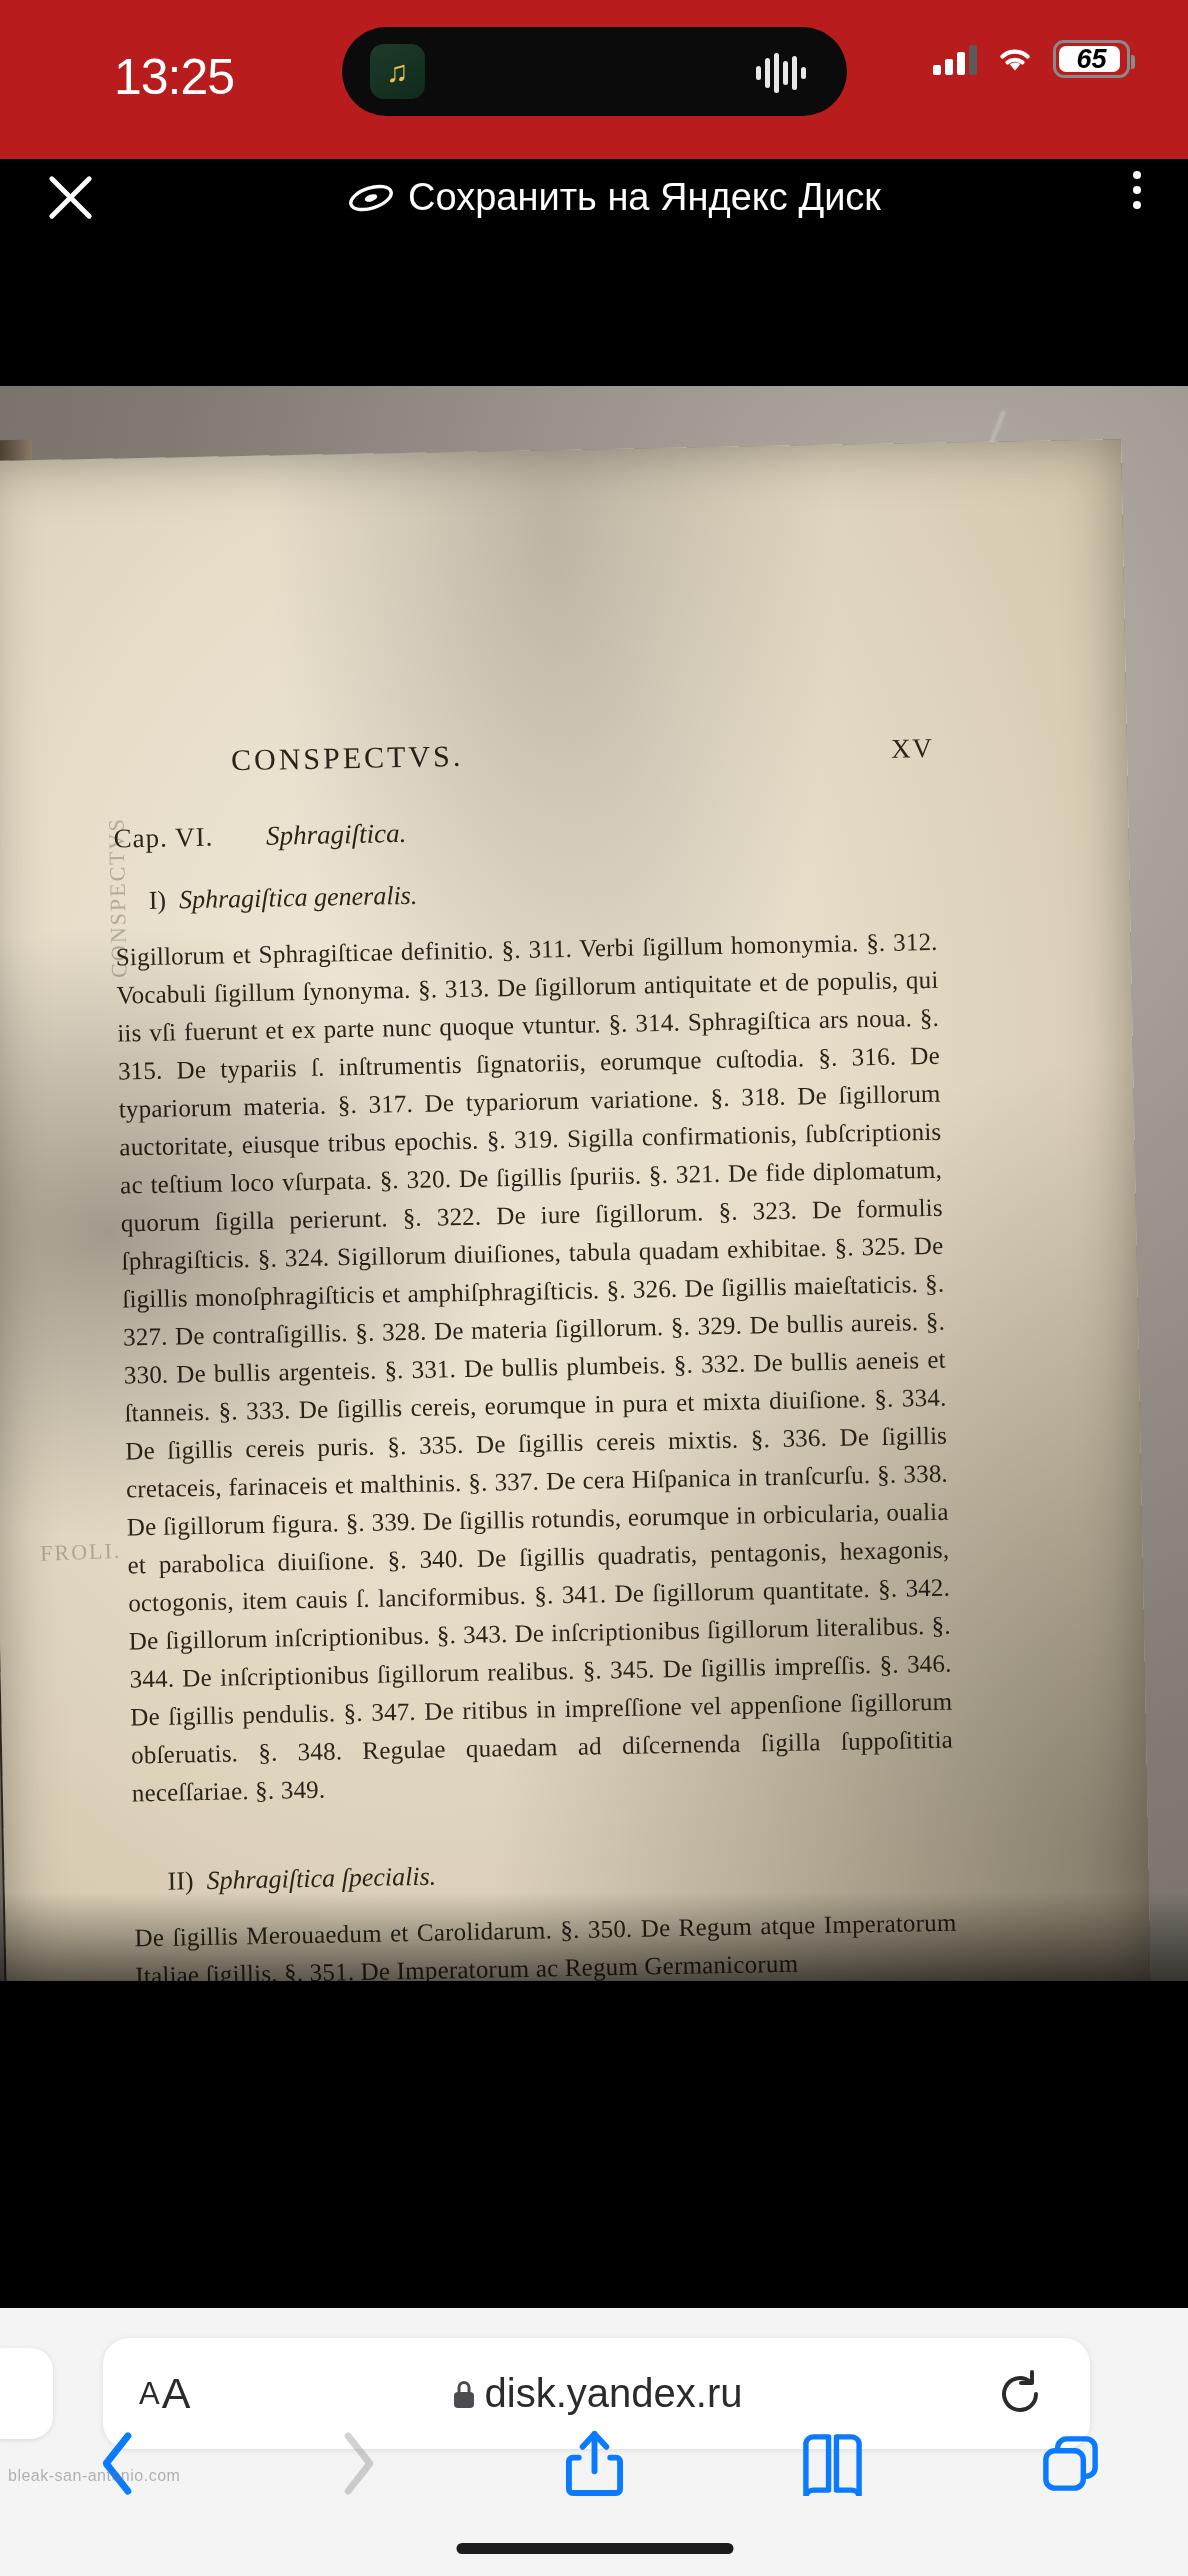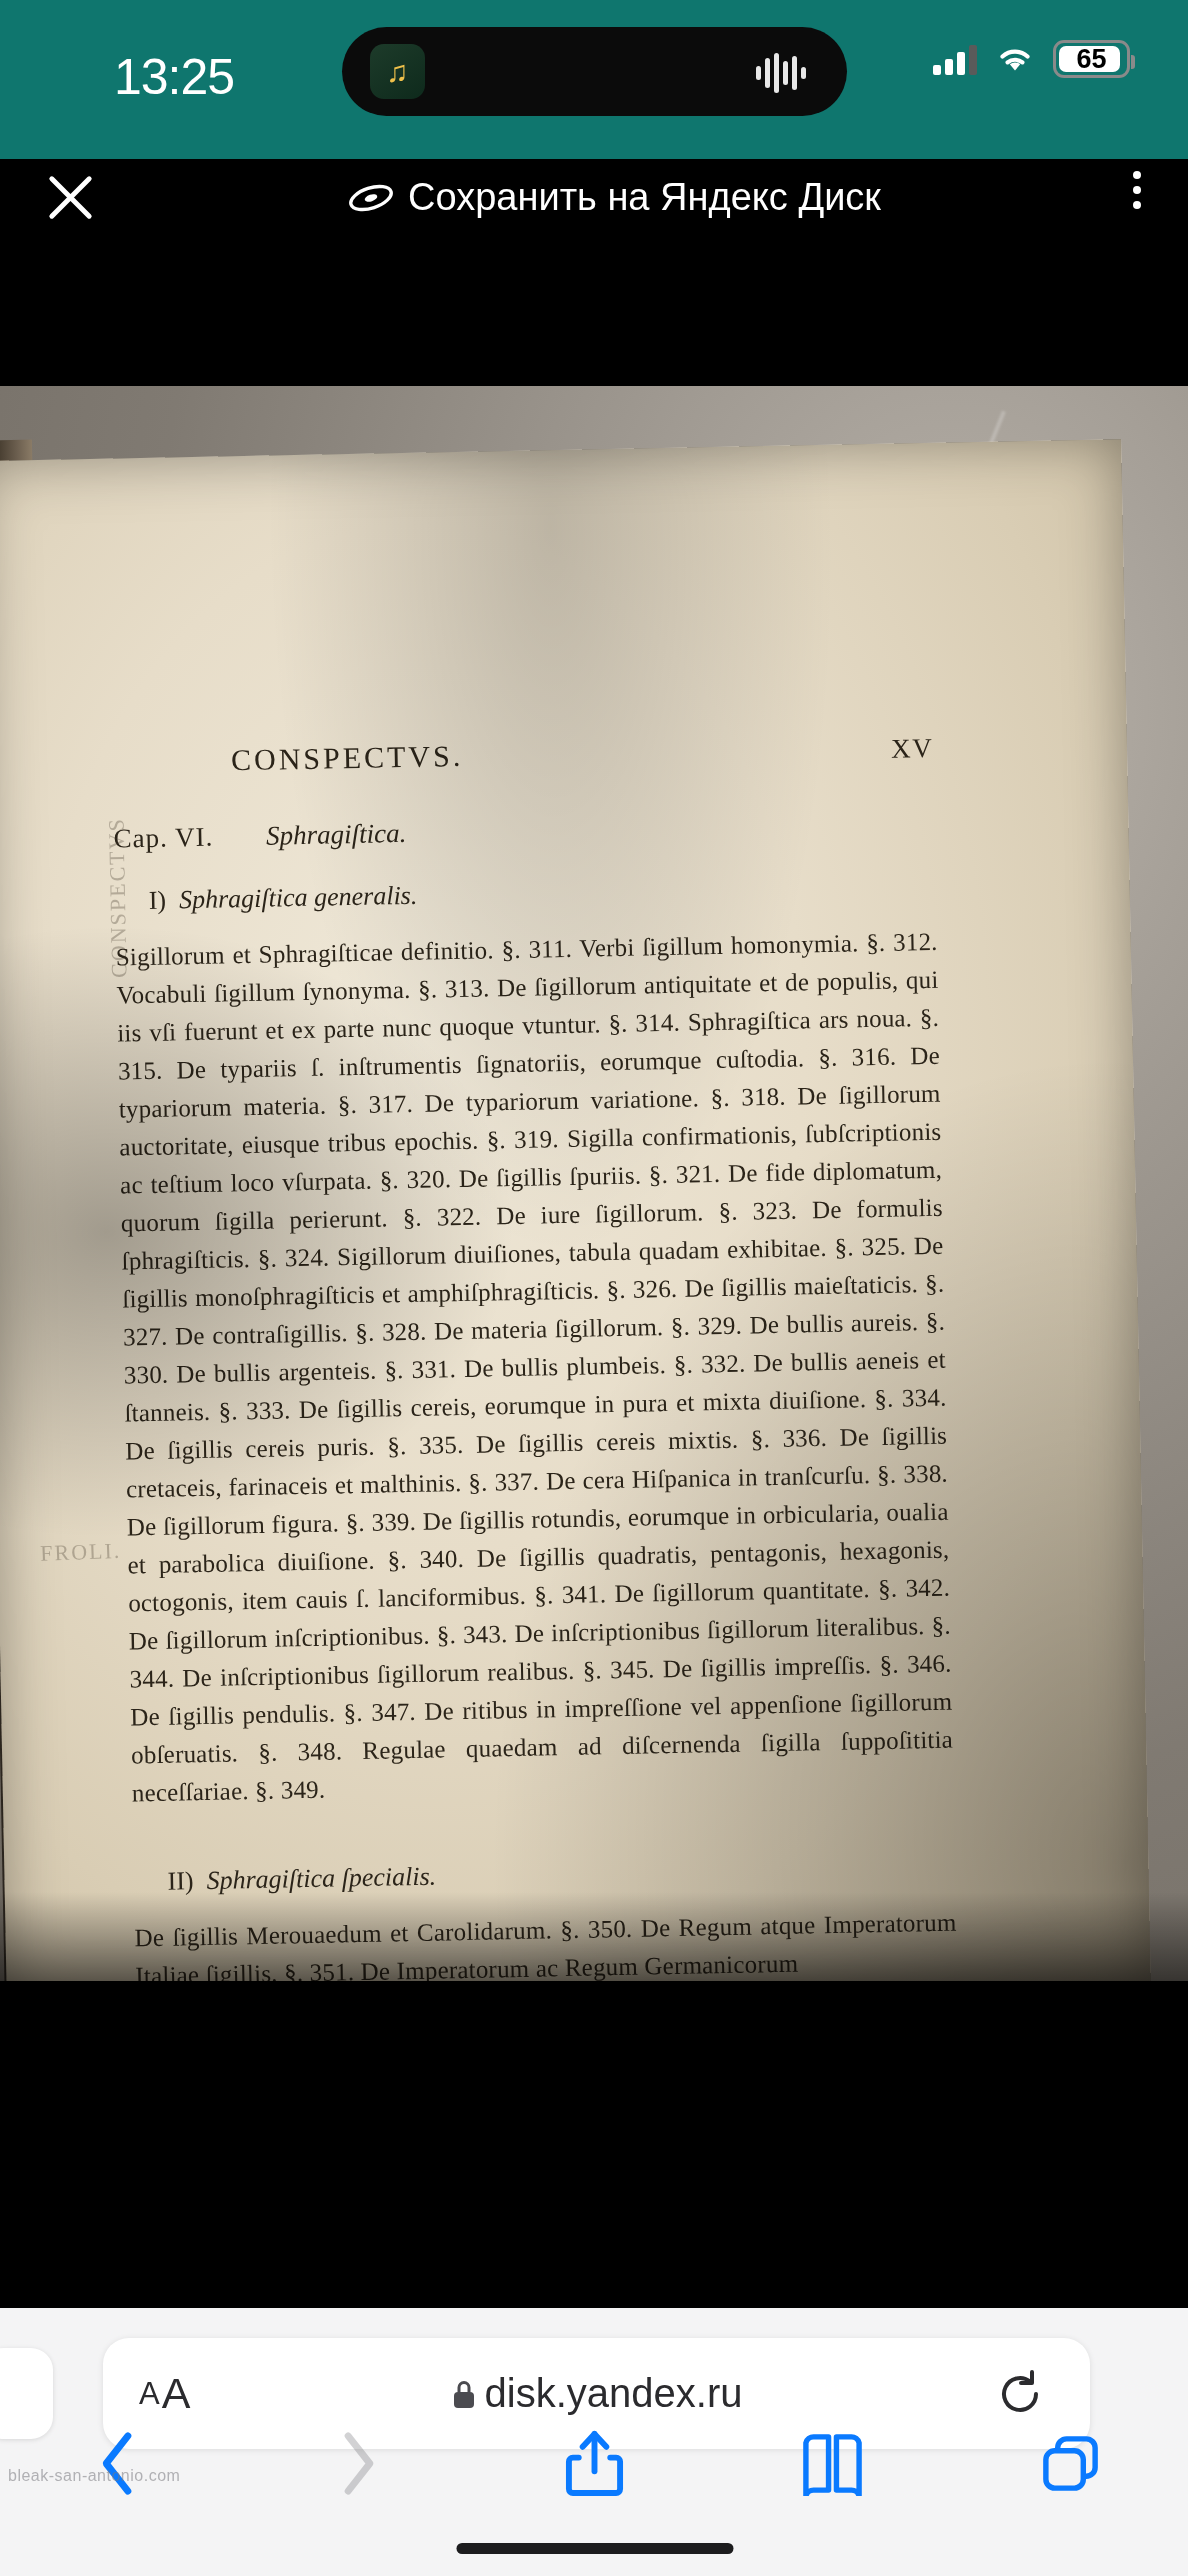--- a/index.html
+++ b/index.html
@@ -11,21 +11,21 @@
   }
   #screen {
     position: relative;
     width: 1189px; height: 2576px;
     background: #000;
   }
 
   
   #status-bar {
     position: absolute; top: 0; left: 0; width: 1189px; height: 159px;
-    background: #0f766e;
+    background: #b91c1c;
   }
   #status-time {
     position: absolute; left: 114px; top: 48px;
     font-size: 50px; color: #fff; font-weight: 400;
     letter-spacing: -1px;
   }
   #dynamic-island {
     position: absolute; left: 342px; top: 27px;
     width: 505px; height: 89px;
     background: #0b0b0b; border-radius: 45px;
@@ -79,21 +79,21 @@
   }
   .battery::after {
     content:''; position:absolute; right:-8px; top:12px;
     width:4px; height:14px; background:#8a8a8a; border-radius:0 3px 3px 0;
   }
   .battery .fill {
     position:absolute; left:3px; top:3px; bottom:3px; width:61px;
     background:#fff; border-radius:7px;
   }
   .battery .pct {
-    position:relative; z-index:2; color:#000; font-size:27px; font-weight:600;
+    position:relative; z-index:2; color:#000; font-size:27px; font-weight:600;font-style:italic;
   }
 
   
   #save-bar {
     position: absolute; top: 159px; left: 0; width: 1189px; height: 77px;
     background: #000;
   }
   #save-bar-row {
     position:absolute; left:0; top:0; width:1189px; height:77px;
   }

